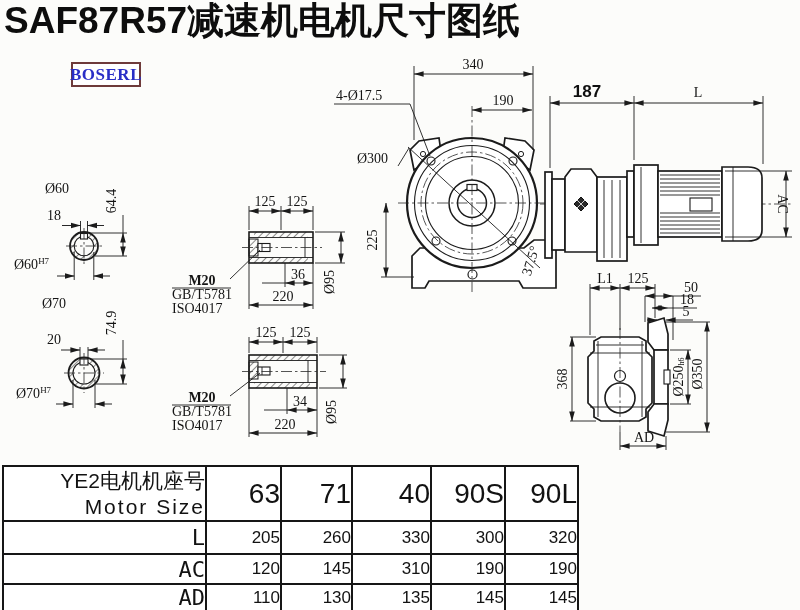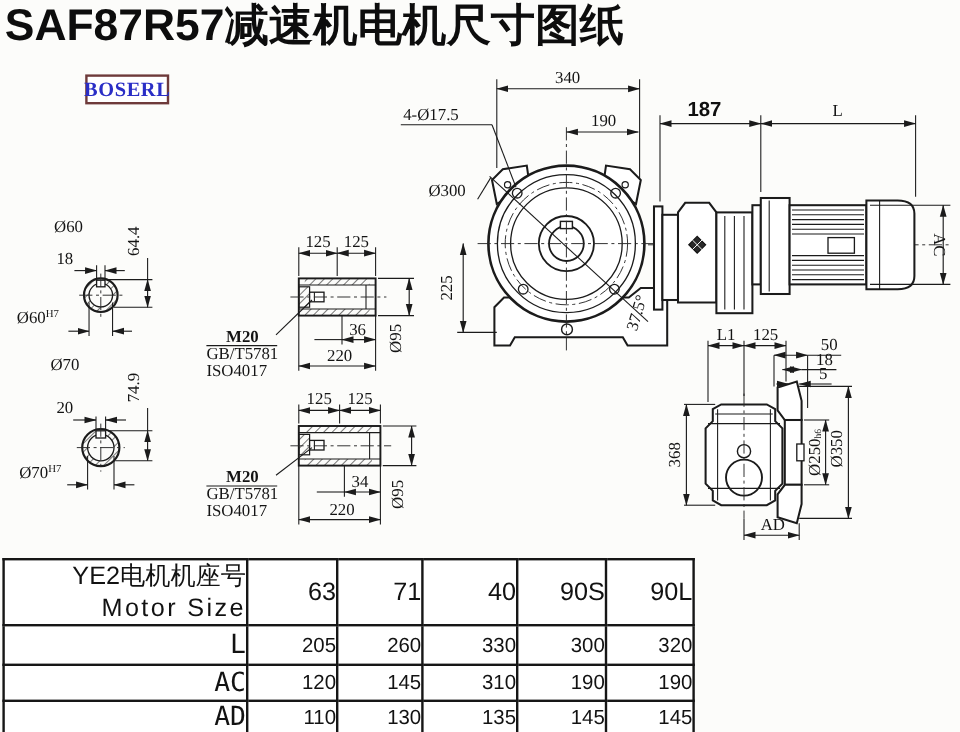--- a/index.html
+++ b/index.html
@@ -14,21 +14,21 @@
   .o2{fill:none;stroke:#1b1b1b;stroke-width:1.6}
   .t{fill:none;stroke:#1b1b1b;stroke-width:.9}
   .cl{fill:none;stroke:#2a2a2a;stroke-width:.8;stroke-dasharray:11 3 2.5 3}
   .dm{stroke:#1b1b1b;stroke-width:.95;fill:none}
   text.ds{font-family:"Liberation Serif",serif;font-size:14px;fill:#141414}
   text.db{font-family:"Liberation Sans",sans-serif;font-size:17px;font-weight:bold;fill:#0f0f0f}
   table.mt{position:absolute;left:2px;top:465px;border-collapse:collapse;table-layout:fixed;background:#fff}
   table.mt td{border:2px solid #161616;text-align:right;vertical-align:middle;padding:0;color:#121212}
   .hd{font-size:21px;line-height:1.2}
   .hd .en{font-family:Liberation Sans, sans-serif;letter-spacing:2px}
-  .szh{font-size:21px}
+  .szh{font-size:28px}
   .rlab{font-family:"DejaVu Sans Mono",monospace;font-size:22px}
   .num{font-size:17px}
 </style>
 </head>
 <body>
 
 <div class="title">SAF87R57减速机电机尺寸图纸</div>
 <div class="logo">
   <span>BOSERL</span>
 </div>

